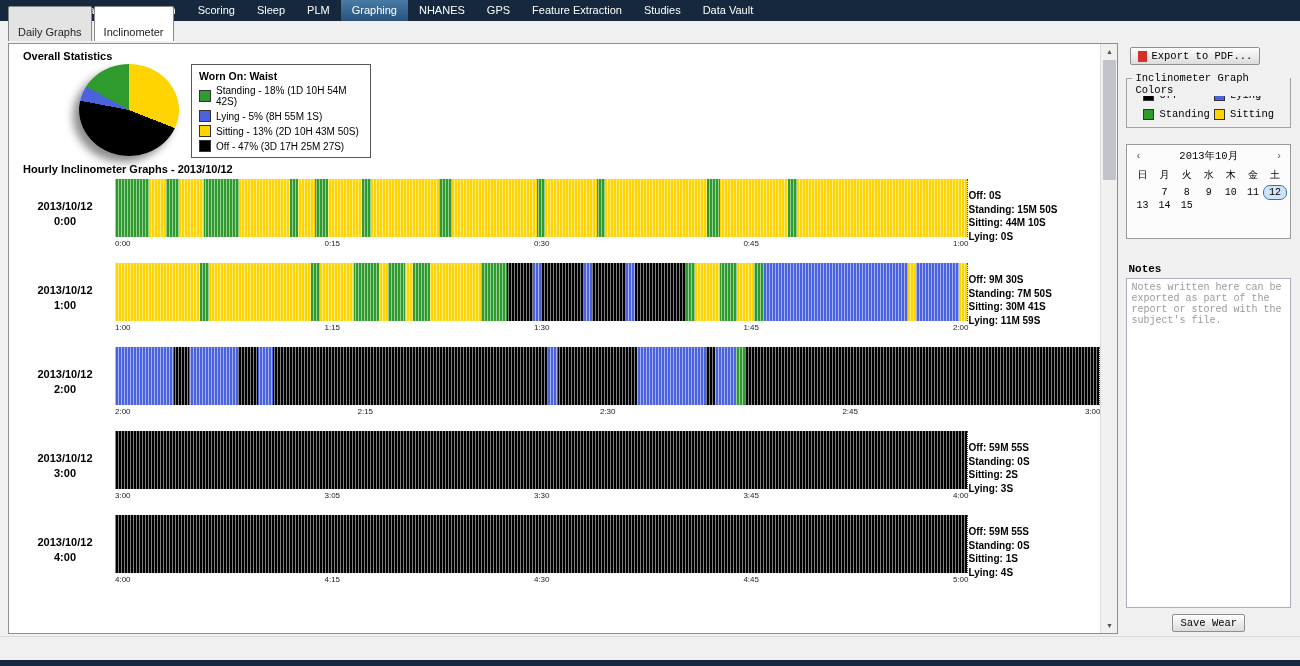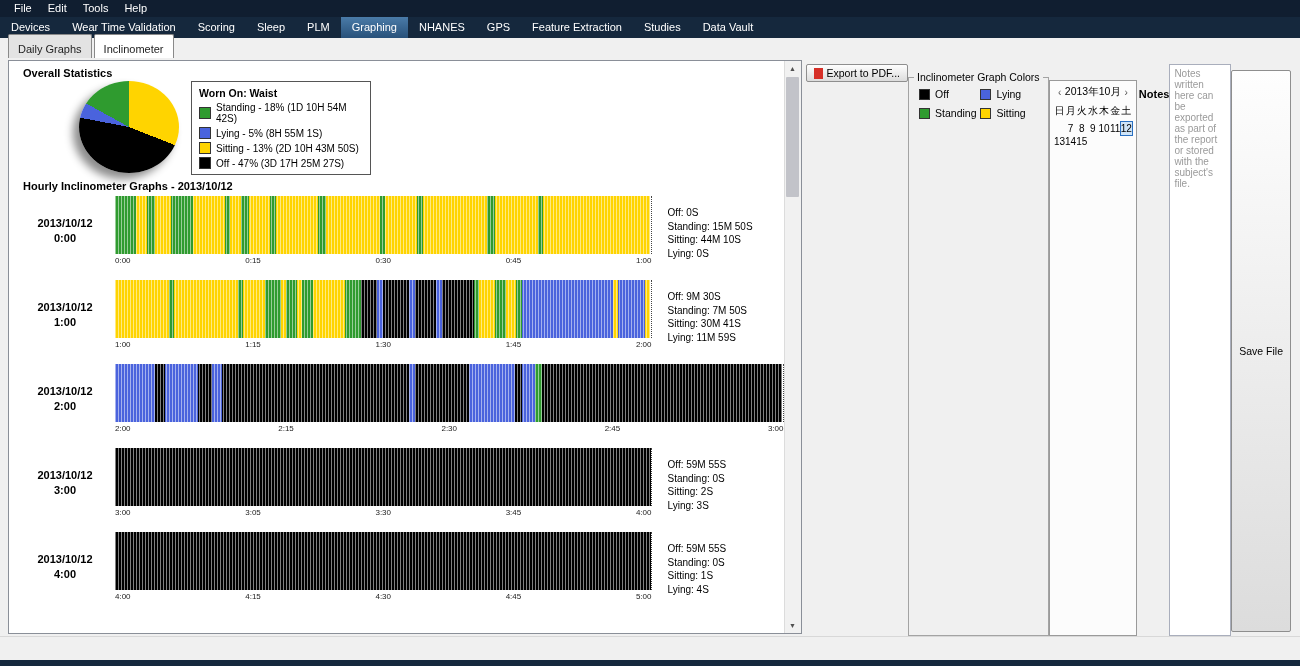--- a/index.html
+++ b/index.html
@@ -9,77 +9,71 @@
   .menubar{height:17px;background:#101e30;color:#fff;display:flex;align-items:center;padding-left:6px;font-size:11px;flex:0 0 17px;}
   .menu-item{padding:0 8px;line-height:17px;cursor:default;}
   .navbar{height:21px;background:#15283d;color:#fff;display:flex;align-items:center;font-size:11px;flex:0 0 21px;}
   .nav-item{padding:0 11px;line-height:21px;cursor:default;white-space:nowrap;}
   .nav-item.active{background:linear-gradient(#4a7ba8,#28517a);}
   .toolbar{height:22px;background:#f0f0f0;display:flex;align-items:center;gap:10px;padding-left:10px;flex:0 0 22px;}
   .btn{display:inline-flex;align-items:center;gap:4px;font-family:inherit;font-size:10.5px;background:linear-gradient(#fefefe,#dcdcdc);border:1px solid #8e8e8e;border-radius:2px;padding:2px 7px;cursor:pointer;color:#000;}
   .ds-icon{width:10px;height:10px;background:linear-gradient(135deg,#3fa33f 0 50%,#2f6fc0 50% 100%);border:1px solid #777;}
   .dataset-link{color:#0a55c4;font-size:11px;text-decoration:underline;}
   .tabstrip{height:20px;background:#f0f0f0;display:flex;align-items:flex-end;padding-left:8px;gap:2px;flex:0 0 20px;}
-  .tab{font-size:11px;padding:8px 9px 3px;border:1px solid #898989;border-bottom:none;background:#e3e3e3;color:#222;border-radius:2px 2px 0 0;cursor:default;}
+  .tab{font-size:11px;padding:19px 9px 3px;border:1px solid #898989;border-bottom:none;background:#e3e3e3;color:#222;border-radius:2px 2px 0 0;cursor:default;}
   .tab.selected{background:#fff;}
-  .content{flex:1;display:flex;gap:0;padding:2px 9px 0 8px;background:#f0f0f0;min-height:0;}
+  .content{flex:1;display:flex;gap:8px;padding:2px 9px 0 8px;background:#f0f0f0;min-height:0;}
   .main-panel{flex:1;background:#fff;border:1px solid #8a8f98;display:flex;min-width:0;margin-bottom:2px;}
   .graphs-area{flex:1;overflow:hidden;padding:4px 0 0 6px;min-width:0;}
   .overall-header{font-size:11px;font-weight:bold;margin:2px 0 0 8px;}
   .overall-row{display:flex;margin:2px 0 0 16px;height:95px;padding-left:48px;}
   .pie{width:100px;height:92px;border-radius:50%;box-shadow:-6px 6px 9px rgba(0,0,0,0.45);flex:0 0 100px;}
   .legend-box{margin-left:12px;width:180px;border:1px solid #555;padding:5px 7px;background:#fff;align-self:flex-start;}
   .legend-title{font-size:10.5px;font-weight:bold;margin-bottom:3px;}
   .legend-row{display:flex;align-items:center;gap:5px;margin-top:3px;font-size:10px;}
   .swatch{width:12px;height:12px;display:inline-block;border:1px solid #333;flex:0 0 auto;}
   .hourly-title{font-size:11px;font-weight:bold;margin:4px 0 2px 8px;}
   .hour-row{display:flex;height:84px;}
   .row-label{width:100px;flex:0 0 100px;text-align:center;font-size:11px;font-weight:bold;padding-top:22px;line-height:15px;}
   .row-graph{flex:1;min-width:0;padding-top:2px;}
   .bars{height:58px;display:flex;position:relative;border-right:1px dotted #444;}
   .seg{height:100%;}
   .stripes{position:absolute;inset:0;background:repeating-linear-gradient(90deg,rgba(255,255,255,0.5) 0 1px,transparent 1px 3px);pointer-events:none;}
   .ticks{display:flex;justify-content:space-between;font-size:8px;color:#222;margin-top:2px;}
-  .row-stats{flex:0 0 132px;padding:12px 0 0 16px;font-size:10px;font-weight:normal;line-height:13.5px;}
+  .row-stats{flex:0 0 132px;padding:12px 0 0 0;font-size:10px;font-weight:bold;line-height:13.5px;}
   .vscroll{flex:0 0 17px;background:#f1f1f1;border-left:1px solid #dcdcdc;display:flex;flex-direction:column;align-items:center;}
   .scroll-arrow{font-size:7px;color:#505050;height:15px;display:flex;align-items:center;justify-content:center;width:100%;cursor:pointer;}
   .scroll-thumb{width:13px;height:120px;background:#c2c3c9;border-radius:1px;margin-top:1px;cursor:pointer;}
   .scroll-spacer{flex:1;}
-  .right-panel{flex:0 0 158px;display:flex;flex-direction:row;padding-top:4px;}
+  .right-panel{flex:0 0 158px;display:flex;flex-direction:column;padding-top:4px;font-family:Liberation Mono, monospace;}
   .export-btn{align-self:flex-start;margin-left:4px;}
   .pdf-icon{width:9px;height:11px;background:#d62f27;display:inline-block;}
-  .groupbox{border:1px solid #a3a3a3;margin-top:13px;padding:10px 10px 7px;position:relative;}
+  .groupbox{border:1px solid #a3a3a3;margin-top:13px;padding:10px 16px 7px;position:relative;}
   .groupbox-title{position:absolute;top:-7px;left:5px;background:#f0f0f0;padding:0 3px;font-size:10.5px;}
   .colors-grid{display:grid;grid-template-columns:1fr 1fr;gap:7px 4px;font-size:10.5px;}
   .color-item{display:flex;align-items:center;gap:5px;}
   .color-item .swatch{width:11px;height:11px;}
   .calendar{margin-top:16px;border:1px solid #9a9a9a;background:#fcfcfc;padding:3px 4px 26px;}
   .cal-header{display:flex;justify-content:space-between;align-items:center;font-size:10.5px;padding:1px 4px 4px;}
   .cal-arrow{color:#555;cursor:pointer;font-size:10px;}
   .cal-days,.cal-row{display:grid;grid-template-columns:repeat(7,1fr);}
   .cal-days span{text-align:center;font-size:10px;padding:1px 0 4px;}
   .cal-cell{text-align:center;font-size:10px;padding:1px 0;cursor:default;}
-  .cal-cell.sel{outline:1px solid #2a70c2;background:#cfe4f7;}
+  .cal-cell.sel{outline:1px solid #2a70c2;background:#cfe4f7;border-radius:6px;}
   .notes-label{font-size:11px;font-weight:bold;margin:24px 0 3px 2px;}
   .notes-area{flex:1;resize:none;border:1px solid #a9aebc;background:#fff;font-family:inherit;font-size:10px;color:#333;padding:3px 4px;}
   .notes-area::placeholder{color:#9a9a9a;}
   .save-row{display:flex;justify-content:center;padding:6px 0 4px;}
   .statusbar{height:24px;background:#f0f0f0;border-top:1px solid #d8d8d8;flex:0 0 24px;}
   .bottom-strip{height:6px;background:#15283d;flex:0 0 6px;}
 </style>
 </head>
 <body>
 
 <div class="app">
-  <div class="menubar">
-      <span class="menu-item">File</span>
-      <span class="menu-item">Edit</span>
-      <span class="menu-item">Tools</span>
-      <span class="menu-item">Help</span>
-    </div>
   <div class="navbar">
       <span class="nav-item">Devices</span>
       <span class="nav-item">Wear Time Validation</span>
       <span class="nav-item">Scoring</span>
       <span class="nav-item">Sleep</span>
       <span class="nav-item">PLM</span>
       <span class="nav-item active">Graphing</span>
       <span class="nav-item">NHANES</span>
       <span class="nav-item">GPS</span>
       <span class="nav-item">Feature Extraction</span>
@@ -373,20 +367,20 @@
               <span class="cal-cell"></span>
               <span class="cal-cell"></span>
               <span class="cal-cell"></span>
             </div>
           </div>
       </div>
 
       <div class="notes-label">Notes</div>
       <textarea class="notes-area" placeholder="Notes written here can be exported as part of the report or stored with the subject's file." style=""></textarea>
       <div class="save-row">
-        <button class="btn">Save File</button>
+        <button class="btn">Save Wear</button>
       </div>
     </div>
   </div>
 
   <div class="statusbar"></div>
   <div class="bottom-strip"></div>
 </div>
 
 </body></html>

